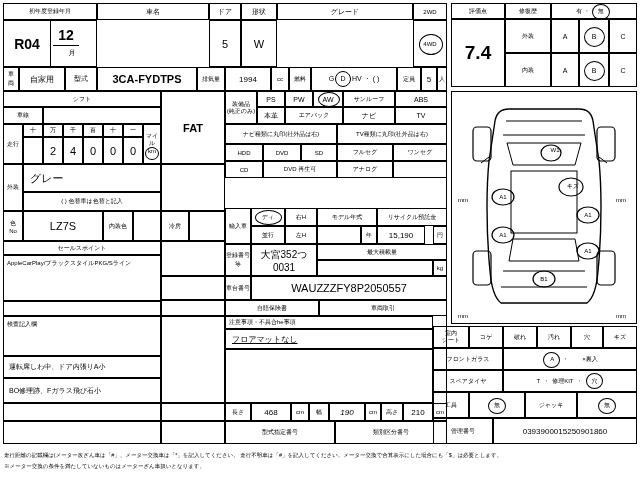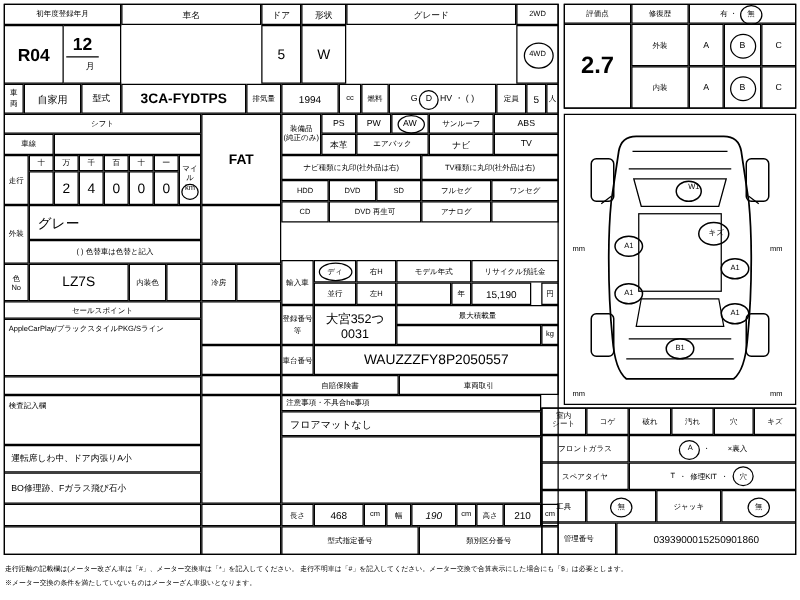--- a/index.html
+++ b/index.html
@@ -194,21 +194,21 @@
   <div class="bx ctr vsmall" style="left:225px;top:276px;width:26px;height:24px;">車台番号</div>
   <div class="bx ctr lg" style="left:251px;top:276px;width:196px;height:24px;">WAUZZZFY8P2050557</div>
   <div class="bx" style="left:161px;top:276px;width:64px;height:24px;"></div>
 
   <div class="bx ctr vsmall" style="left:225px;top:300px;width:94px;height:16px;">自賠保険書</div>
   <div class="bx ctr vsmall" style="left:319px;top:300px;width:128px;height:16px;">車両取引</div>
   <div class="bx" style="left:161px;top:300px;width:64px;height:16px;"></div>
   <div class="bx" style="left:3px;top:301px;width:158px;height:15px;"></div>
 
   <div class="bx lft vsmall" style="left:225px;top:316px;width:208px;height:13px;padding-left:3px;">注意事項・不具合he事項</div>
-  <div class="bx lft med" style="left:225px;top:329px;width:208px;height:20px;padding-left:6px;">フロアマットなし</div>
+  <div class="bx lft med" style="left:225px;top:329px;width:208px;height:20px;padding-left:6px;text-decoration:underline;">フロアマットなし</div>
   <div class="bx" style="left:225px;top:349px;width:208px;height:54px;"></div>
 
   <div class="bx" style="left:161px;top:316px;width:64px;height:87px;"></div>
 
   <div class="bx lft vsmall" style="left:3px;top:316px;width:158px;height:40px;padding:3px;align-items:flex-start;">検査記入欄</div>
   <div class="bx lft small" style="left:3px;top:356px;width:158px;height:22px;padding-left:5px;">運転席しわ中、ドア内張りA小</div>
   <div class="bx lft small" style="left:3px;top:378px;width:158px;height:25px;padding-left:5px;">BO修理跡、Fガラス飛び石小</div>
 
   <div class="bx ctr vsmall" style="left:225px;top:403px;width:26px;height:18px;">長さ</div>
   <div class="bx ctr med" style="left:251px;top:403px;width:40px;height:18px;">468</div>
@@ -230,21 +230,21 @@
   <div class="bx ctr vsmall" style="left:451px;top:3px;width:54px;height:16px;">評価点</div>
   <div class="bx ctr vsmall" style="left:505px;top:3px;width:46px;height:16px;">修復歴</div>
   <div class="bx ctr vsmall" style="left:551px;top:3px;width:86px;height:16px;">
     <span>有 ・</span>
     <span style="position:relative;display:inline-block;width:22px;text-align:center;">
       <span class="circ" style="left:2px;top:-3px;width:18px;height:16px;"></span>
       <span style="position:relative;z-index:2;">無</span>
     </span>
   </div>
 
-  <div class="bx ctr xxl bold" style="left:451px;top:19px;width:54px;height:68px;">2.7</div>
+  <div class="bx ctr xxl bold" style="left:451px;top:19px;width:54px;height:68px;">7.4</div>
 
   <div class="bx ctr vsmall" style="left:505px;top:19px;width:46px;height:34px;">外装</div>
   <div class="bx ctr small" style="left:551px;top:19px;width:28px;height:34px;">A</div>
   <div class="bx ctr small" style="left:579px;top:19px;width:30px;height:34px;">
     <span class="circ" style="left:4px;top:7px;width:21px;height:20px;"></span>
     <span style="position:relative;z-index:2;">B</span>
   </div>
   <div class="bx ctr small" style="left:609px;top:19px;width:28px;height:34px;">C</div>
 
   <div class="bx ctr vsmall" style="left:505px;top:53px;width:46px;height:34px;">内装</div>

